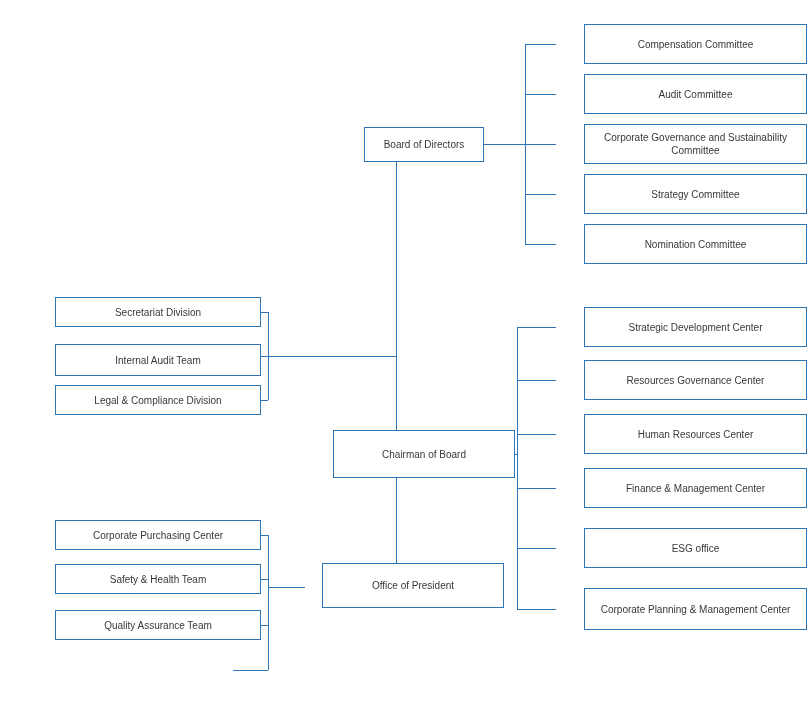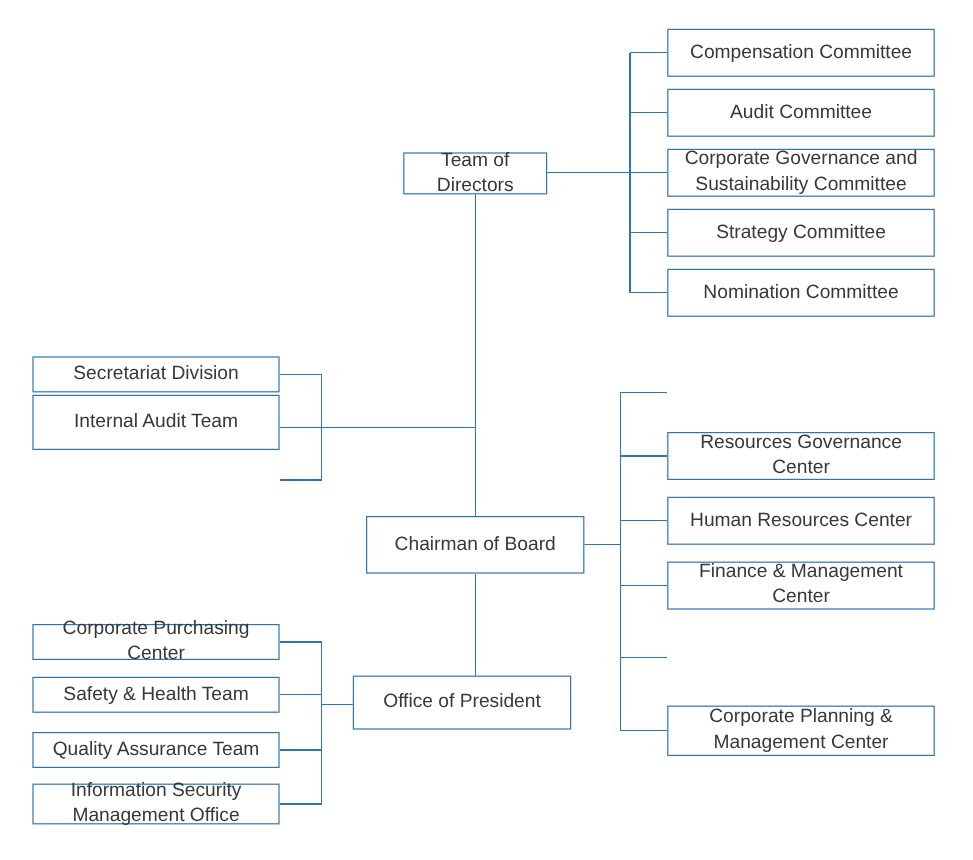--- a/index.html
+++ b/index.html
@@ -24,23 +24,24 @@
   .box{
     position:absolute;
     box-sizing:border-box;
     border:1px solid var(--line);
     background:var(--bg);
     display:flex;
     flex-direction:column;
     align-items:center;
     justify-content:center;
     text-align:center;
-    font-size:16px;
+    font-size:10px;
     line-height:1.3;
     padding:2px 6px;
+    margin-left:28px;
   }
 </style>
 </head>
 <body>
 
 <div class="canvas">
 
   <svg class="connectors" width="811" height="717" viewBox="0 0 811 717" fill="none" stroke="#2e75b6" stroke-width="1" shape-rendering="crispEdges">
 
     <path d="M456 144 H525"></path>
@@ -71,21 +72,21 @@
 
     <path d="M268 535 V670"></path>
     <path d="M233 535 H268"></path>
     <path d="M233 579 H268"></path>
     <path d="M233 625 H268"></path>
     <path d="M233 670 H268"></path>
     <path d="M268 587 H305"></path>
   </svg>
 
   <div class="box" style="left:336px;top:127px;width:120px;height:35px">
-    <span>Team of Directors</span>
+    <span>Board of Directors</span>
   </div>
 
   <div class="box" style="left:556px;top:24px;width:223px;height:40px">
     <span>Compensation Committee</span>
   </div>
   <div class="box" style="left:556px;top:74px;width:223px;height:40px">
     <span>Audit Committee</span>
   </div>
   <div class="box" style="left:556px;top:174px;width:223px;height:40px">
     <span>Strategy Committee</span>
@@ -93,51 +94,57 @@
   <div class="box" style="left:556px;top:124px;width:223px;height:40px">
     <span>Corporate Governance and Sustainability Committee</span>
   </div>
   <div class="box" style="left:556px;top:224px;width:223px;height:40px">
     <span>Nomination Committee</span>
   </div>
 
   <div class="box" style="left:27px;top:297px;width:206px;height:30px">
     <span>Secretariat Division</span>
   </div>
-  <div class="box" style="left:27px;top:329px;width:206px;height:46px">
+  <div class="box" style="left:27px;top:344px;width:206px;height:32px">
     <span>Internal Audit Team</span>
+  </div>
+  <div class="box" style="left:27px;top:385px;width:206px;height:30px">
+    <span>Legal &amp; Compliance Division</span>
   </div>
 
   <div class="box" style="left:305px;top:430px;width:182px;height:48px">
     <span>Chairman of Board</span>
   </div>
 
+  <div class="box" style="left:556px;top:307px;width:223px;height:40px">
+    <span>Strategic Development Center</span>
+  </div>
   <div class="box" style="left:556px;top:360px;width:223px;height:40px">
     <span>Resources Governance Center</span>
   </div>
   <div class="box" style="left:556px;top:414px;width:223px;height:40px">
     <span>Human Resources Center</span>
   </div>
   <div class="box" style="left:556px;top:468px;width:223px;height:40px">
     <span>Finance &amp; Management Center</span>
+  </div>
+  <div class="box" style="left:556px;top:528px;width:223px;height:40px">
+    <span>ESG office</span>
   </div>
   <div class="box" style="left:556px;top:588px;width:223px;height:42px">
     <span>Corporate Planning &amp; Management Center</span>
   </div>
 
   <div class="box" style="left:294px;top:563px;width:182px;height:45px">
     <span>Office of President</span>
   </div>
 
   <div class="box" style="left:27px;top:520px;width:206px;height:30px">
     <span>Corporate Purchasing Center</span>
   </div>
   <div class="box" style="left:27px;top:564px;width:206px;height:30px">
     <span>Safety &amp; Health Team</span>
   </div>
   <div class="box" style="left:27px;top:610px;width:206px;height:30px">
     <span>Quality Assurance Team</span>
   </div>
-  <div class="box" style="left:27px;top:653px;width:206px;height:34px">
-    <span>Information Security Management Office</span>
-  </div>
 
 </div>
 
 </body></html>

